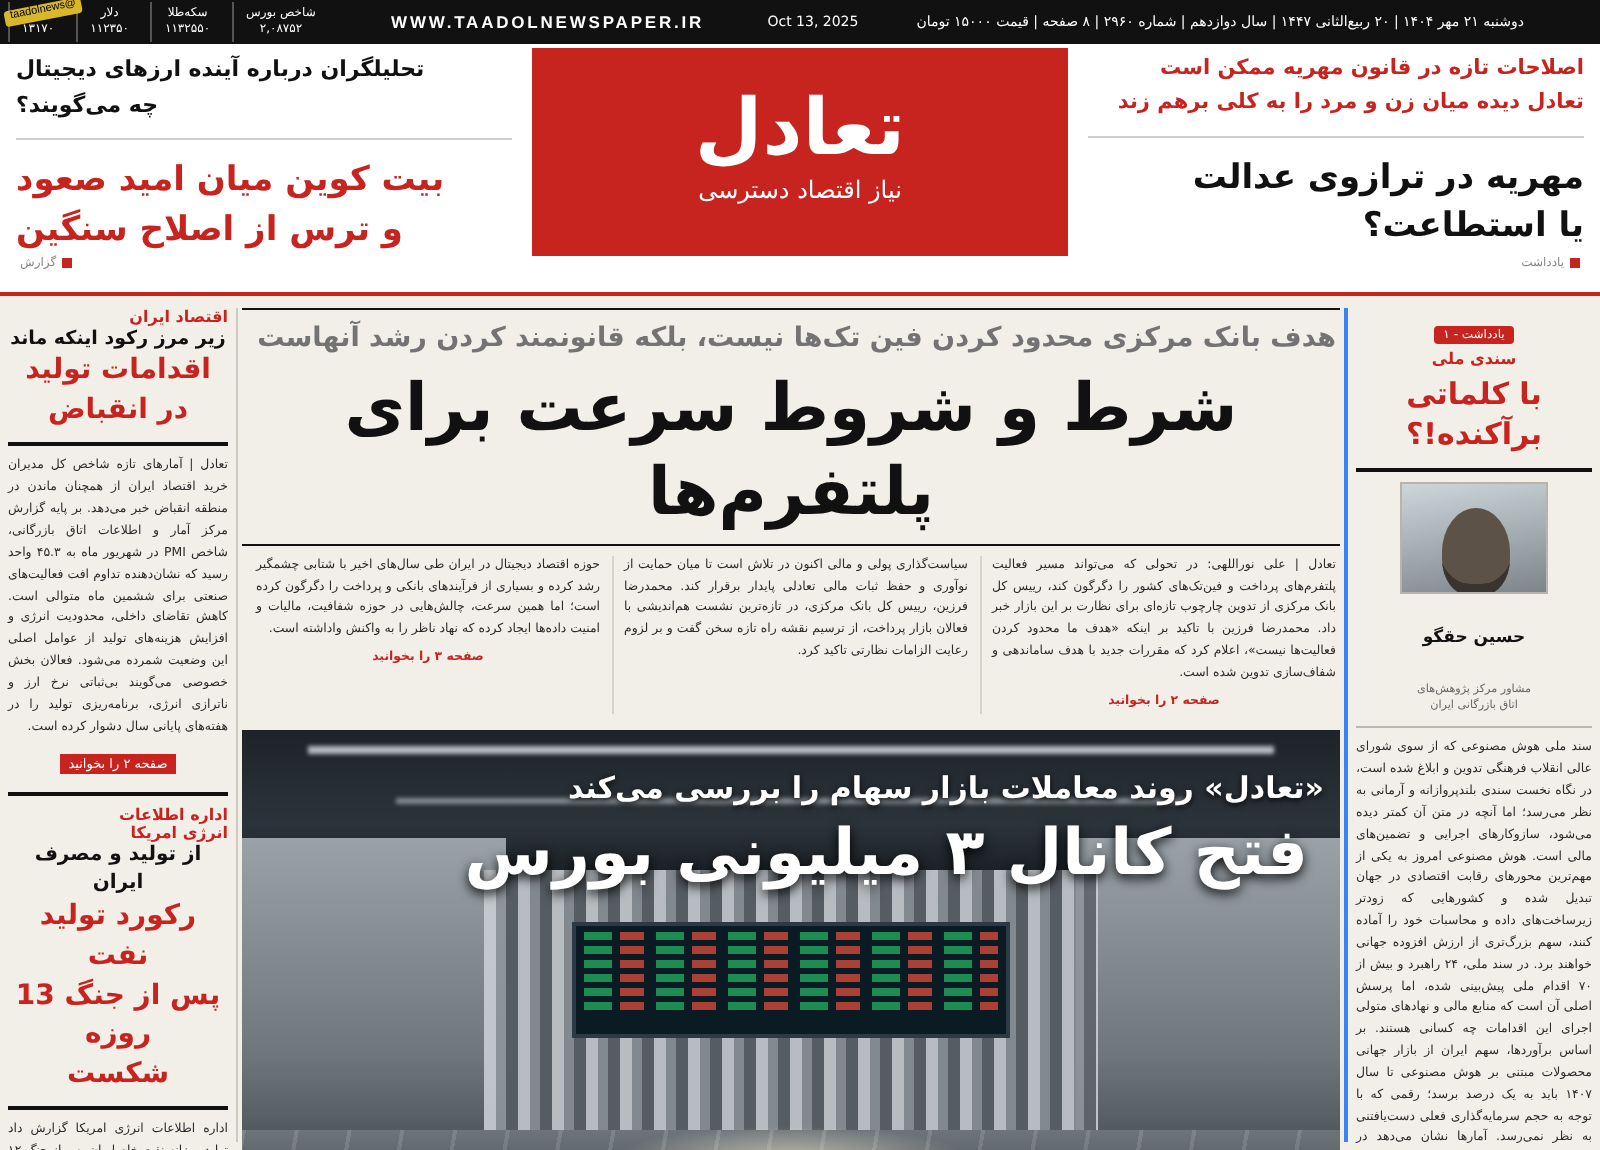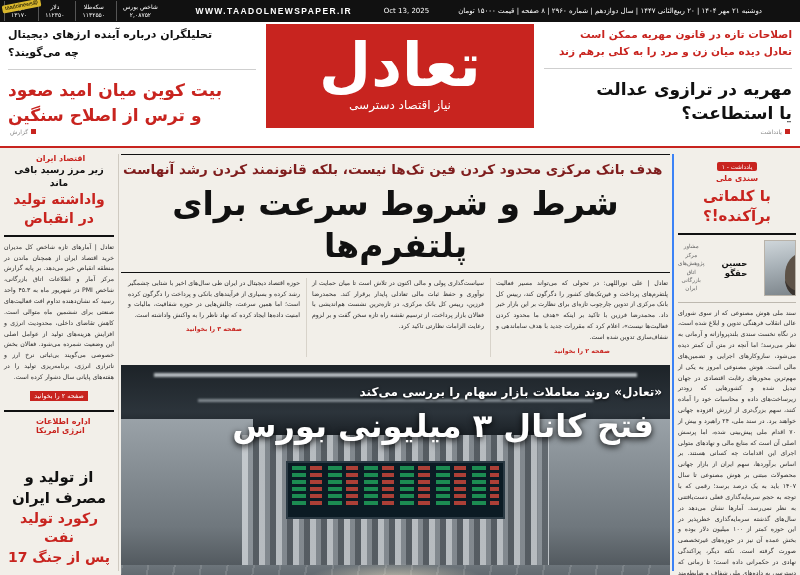--- a/index.html
+++ b/index.html
@@ -44,21 +44,21 @@
   }
   .boxcell span { font-size: 6px; line-height: 1.15; }
 
   .logo-block {
     position: absolute; left: 266px; top: 24px; width: 268px; height: 104px;
     background: #c8241f; color: #fff;
     display: flex; flex-direction: column; align-items: center;
     justify-content: center;
   }
   .logo-word {
-    font-size: 60px; font-weight: bold; line-height: 0.95;
+    font-size: 39px; font-weight: bold; line-height: 0.95;
     letter-spacing: -2px; margin-top: -4px;
   }
   .logo-sub { font-size: 12px; margin-top: 4px; }
 
   .mh-col {
     position: absolute; top: 26px; width: 248px;
     display: flex; flex-direction: column; gap: 7px;
   }
   .mh-col.right { right: 8px; text-align: right; }
   .mh-col.left  { left: 8px;  text-align: left; }
@@ -108,21 +108,21 @@
     font-size: 15px; line-height: 1.35; font-weight: bold; text-align: center;
     color: #111;
   }
   .side-head.red { color: #c8241f; }
   .side-rule { height: 2px; background: #111; margin: 6px 0 5px; }
   .side-rule.thin { height: 1px; background: #bdb8af; }
   .side-body {
     font-size: 6.2px; line-height: 1.75; text-align: justify; color: #2a2a2a;
   }
   .author {
-    display: flex; align-items: center; gap: 17px;
+    display: flex; flex-direction: column; align-items: center; gap: 17px;
     margin: 4px 0 2px;
   }
   .author-photo {
     width: 74px; height: 56px; border: 1px solid #b9b3a9;
     background: linear-gradient(170deg,#cfd6da 0%,#a9b2b8 45%,#7d858b 100%);
     position: relative; overflow: hidden;
   }
   .author-photo::after {
     content: ""; position: absolute; left: 20px; top: 12px;
     width: 34px; height: 44px; border-radius: 50% 50% 42% 42%;
@@ -134,22 +134,22 @@
   }
   .author-role { font-size: 5.6px; color: #666; text-align: center; line-height: 1.5; }
   .tag-pill {
     background: #c8241f; color: #fff; font-size: 6px;
     display: inline-block; padding: 1px 5px; border-radius: 2px;
     margin-bottom: 3px;
   }
 
   
   .lead-kicker {
-    font-size: 13.5px; line-height: 1.5; font-weight: bold; text-align: left;
-    color: #7f1d1d; padding: 4px 2px 2px;
+    font-size: 13.5px; line-height: 1.5; font-weight: bold; text-align: right;
+    color: #737373; padding: 4px 2px 2px;
   }
   .lead-head {
     font-size: 33px; line-height: 1.25; font-weight: bold; text-align: center;
     color: #111; padding: 2px 4px 6px;
     letter-spacing: -1px;
   }
   .center-rule { height: 1px; background: #111; }
   .three {
     display: flex; gap: 6px; padding: 5px 2px 6px;
   }
@@ -207,31 +207,31 @@
   .ph-floor::before {
     content: ""; position: absolute; left: 0; right: 0; top: 0; height: 100%;
     background: repeating-linear-gradient(100deg, rgba(255,255,255,.12) 0 2px, transparent 2px 26px);
   }
   .ph-glow {
     position: absolute; left: 34%; right: 34%; bottom: 34px; height: 30px;
     background: radial-gradient(ellipse at center, rgba(255,244,214,.55), rgba(255,244,214,0) 70%);
   }
   .photo-kicker {
     position: absolute; right: 8px; top: 20px;
-    color: #fff; font-size: 12px; font-weight: bold;
+    color: #fff; font-size: 15px; font-weight: bold;
     text-shadow: 0 1px 3px rgba(0,0,0,.9);
   }
   .photo-head {
     position: absolute; right: 16px; top: 42px;
     color: #fff; font-size: 32px; font-weight: bold; letter-spacing: -1px;
     text-shadow: 0 2px 6px rgba(0,0,0,.95);
   }
 
   
-  .lc-kicker { font-size: 8px; color: #c8241f; font-weight: bold; text-align: left; margin-left: 32px; }
+  .lc-kicker { font-size: 8px; color: #c8241f; font-weight: bold; text-align: right; margin-left: 32px; }
   .lc-head {
     font-size: 14px; line-height: 1.4; font-weight: bold; text-align: center; color: #111;
   }
   .lc-head.red { color: #c8241f; }
   .lc-body { font-size: 6.2px; line-height: 1.75; text-align: justify; color: #2a2a2a; }
   .lc-rule { height: 2px; background: #111; margin: 6px 0 5px; }
   .lc-more {
     margin-top: 3px; font-size: 6.5px; color: #fff; background: #c8241f;
     display: inline-block; padding: 1px 4px;
   }
@@ -358,36 +358,36 @@
       <div class="photo-kicker">«تعادل» روند معاملات بازار سهام را بررسی می‌کند</div>
       <div class="photo-head">فتح کانال ۳ میلیونی بورس</div>
 
     </div>
   </div>
 
   <div class="col-left">
 
     <div>
       <div class="lc-kicker">اقتصاد ایران</div>
-      <div class="lc-head" style="font-size:9.5px;">زیر مرز رسید باقی ماند</div>
-      <div class="lc-head red" style="white-space:pre-line;">واداشته تولید
+      <div class="lc-head" style="font-size:9.5px;">زیر مرز رکود اینکه ماند</div>
+      <div class="lc-head red" style="white-space:pre-line;">اقدامات تولید
 در انقباض</div>
       <div class="lc-rule"></div>
       <div class="lc-body">تعادل | آمارهای تازه شاخص کل مدیران خرید اقتصاد ایران از همچنان ماندن در منطقه انقباض خبر می‌دهد. بر پایه گزارش مرکز آمار و اطلاعات اتاق بازرگانی، شاخص PMI در شهریور ماه به ۴۵.۳ واحد رسید که نشان‌دهنده تداوم افت فعالیت‌های صنعتی برای ششمین ماه متوالی است. کاهش تقاضای داخلی، محدودیت انرژی و افزایش هزینه‌های تولید از عوامل اصلی این وضعیت شمرده می‌شود. فعالان بخش خصوصی می‌گویند بی‌ثباتی نرخ ارز و ناترازی انرژی، برنامه‌ریزی تولید را در هفته‌های پایانی سال دشوار کرده است.</div>
       <div style="text-align:center;">
         <span class="lc-more">صفحه ۲ را بخوانید</span>
       </div>
     </div>
 
     <div class="lc-rule" style="margin-top:8px;"></div>
 
     <div>
       <div class="lc-kicker">اداره اطلاعات انرژی امریکا</div>
-      <div class="lc-head" style="font-size:15px;margin-top:32px;">از تولید و مصرف ایران</div>
+      <div class="lc-head" style="font-size:10px;">از تولید و مصرف ایران</div>
       <div class="lc-head red" style="white-space:pre-line;">رکورد تولید نفت
-پس از جنگ 17 روزه
+پس از جنگ 13 روزه
 شکست</div>
       <div class="lc-rule"></div>
       <div class="lc-body">اداره اطلاعات انرژی امریکا گزارش داد تولید روزانه نفت خام ایران پس از جنگ ۱۲ روزه به بالاترین سطح خود در چند ماه گذشته رسیده است. بر اساس این گزارش، میانگین تولید در ماه گذشته بیش از ۳.۳ میلیون بشکه در روز برآورد شده است. این نهاد آمریکایی همچنین پیش‌بینی کرده که صادرات نفت ایران در نیمه دوم سال با وجود فشار تحریم‌ها روند باثباتی داشته باشد. افزایش مصرف داخلی فرآورده‌ها نیز از دیگر نکات این گزارش است که می‌تواند ظرفیت صادراتی کشور را محدود کند.</div>
     </div>
   </div>
 
 </div>
 
 </body></html>

